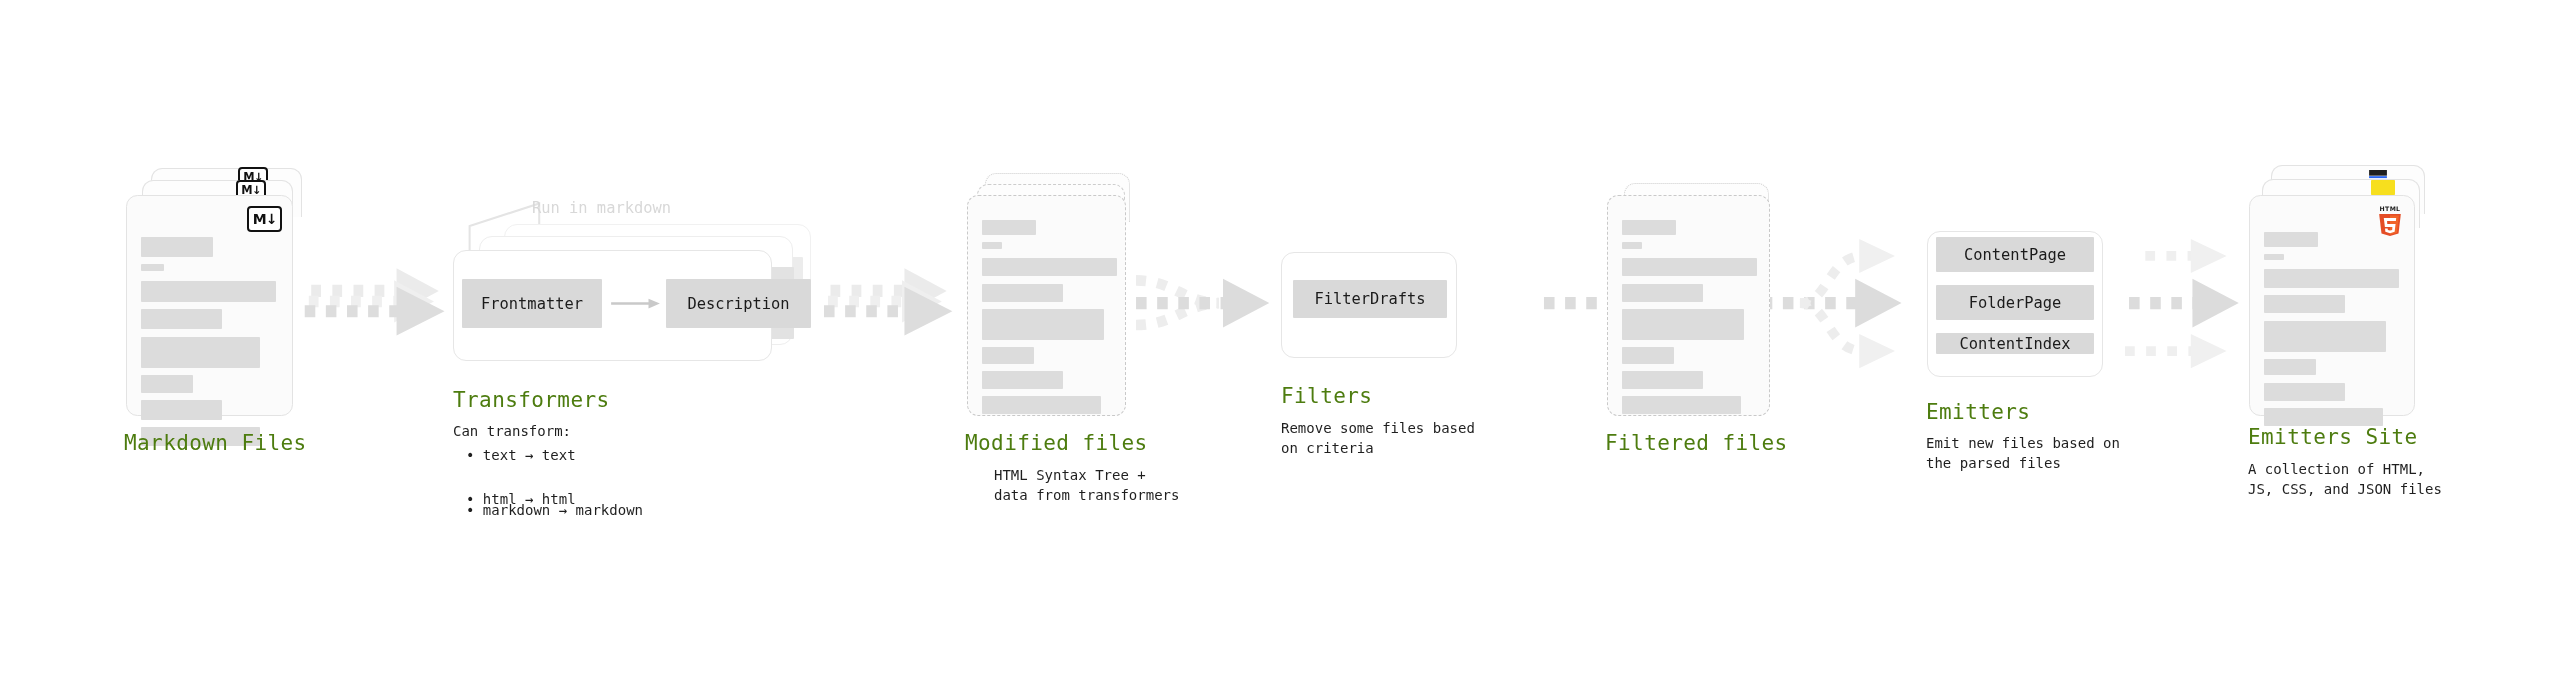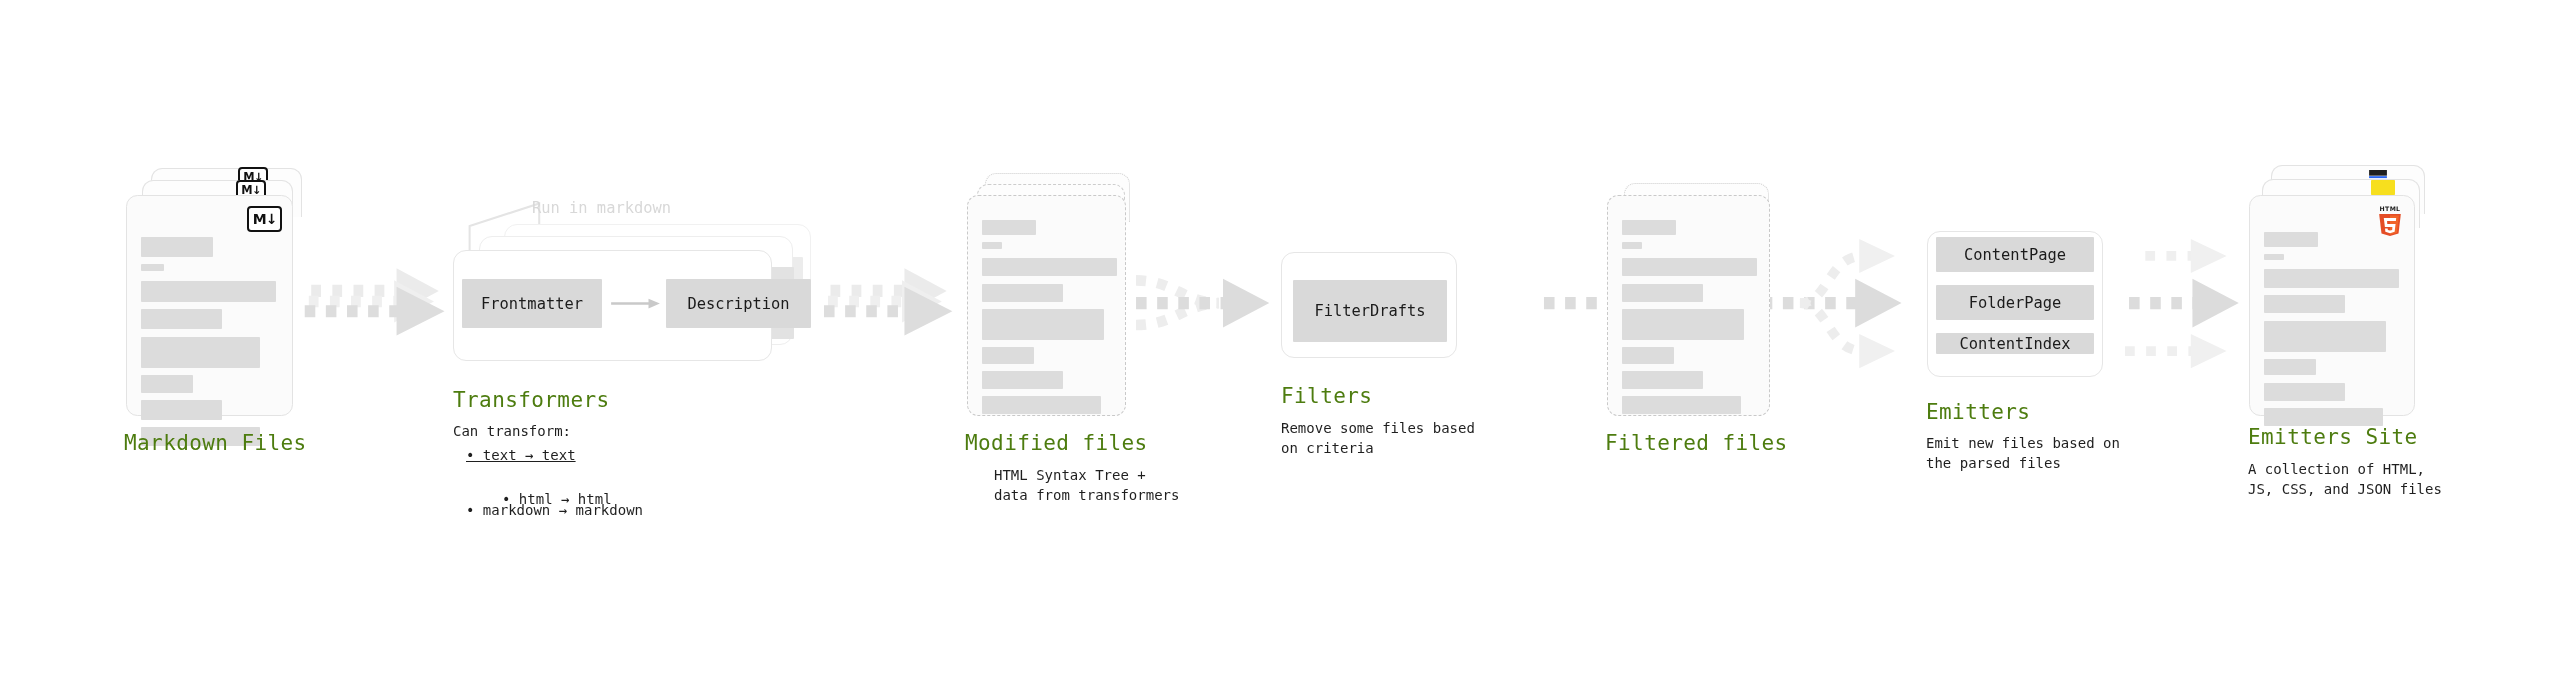--- a/index.html
+++ b/index.html
@@ -193,23 +193,23 @@
     <div class="groupbox" style="left:453px;top:250px;width:319px;height:111px;"></div>
     <div class="pill" style="left:462px;top:279px;width:140px;height:49px;">Frontmatter</div>
     <svg style="position:absolute;left:611px;top:297px;" width="49" height="13" viewBox="0 0 60 16">
       <line x1="0" y1="8" x2="48" y2="8" stroke="#c9c9c9" stroke-width="3"></line>
       <polygon points="46,2 60,8 46,14" fill="#c9c9c9"></polygon>
     </svg>
     <div class="pill" style="left:666px;top:279px;width:145px;height:49px;">Description</div>
 
     <div class="title" style="left:453px;top:388px;">Transformers</div>
     <div class="subtitle" style="left:453px;top:421px;">Can transform:</div>
-    <div class="bullets" style="left:466px;top:444px;text-decoration:underline;">• text → text</div>
+    <div class="bullets" style="left:466px;top:444px;">• text → text</div>
     <div class="bullets" style="left:466px;top:466px;margin-top:33px;">• markdown → markdown</div>
-    <div class="bullets" style="left:466px;top:488px;margin-left:36px;">• html → html</div>
+    <div class="bullets" style="left:466px;top:488px;">• html → html</div>
   </div>
 
   <div class="node" style="left:0;top:0;">
     <div class="stackback dotted" style="left:985px;top:173px;width:145px;"></div>
     <div class="stackback dashed" style="left:977px;top:184px;width:148px;"></div>
 
     <div class="filecard dashed" style="left:967px;top:195px;width:159px;height:221px;">
       <div class="lines" style="top:24.4px;">
         <div class="bar" style="width:54px;height:14.6px;"></div>
         <div class="bar" style="width:19.5px;height:6.5px;margin-bottom:9px;"></div>
@@ -222,21 +222,21 @@
       </div>
     </div>
 
     <div class="title" style="left:965px;top:431px;">Modified files</div>
     <div class="subtitle" style="left:965px;top:465px;margin-left:29px;">HTML Syntax Tree +
 data from transformers</div>
   </div>
 
   <div class="node" style="left:0;top:0;">
     <div class="groupbox" style="left:1281px;top:252px;width:176px;height:106px;"></div>
-    <div class="pill" style="left:1293px;top:280px;width:154px;height:62px;">FilterDrafts</div>
+    <div class="pill" style="left:1293px;top:280px;width:154px;height:38px;">FilterDrafts</div>
 
     <div class="title" style="left:1281px;top:384px;">Filters</div>
     <div class="subtitle" style="left:1281px;top:418px;">Remove some files based
 on criteria</div>
   </div>
 
   <div class="node" style="left:0;top:0;">
     <div class="stackback dotted" style="left:1624px;top:183px;width:145px;"></div>
 
     <div class="filecard dashed" style="left:1607px;top:195px;width:163px;height:221px;">

